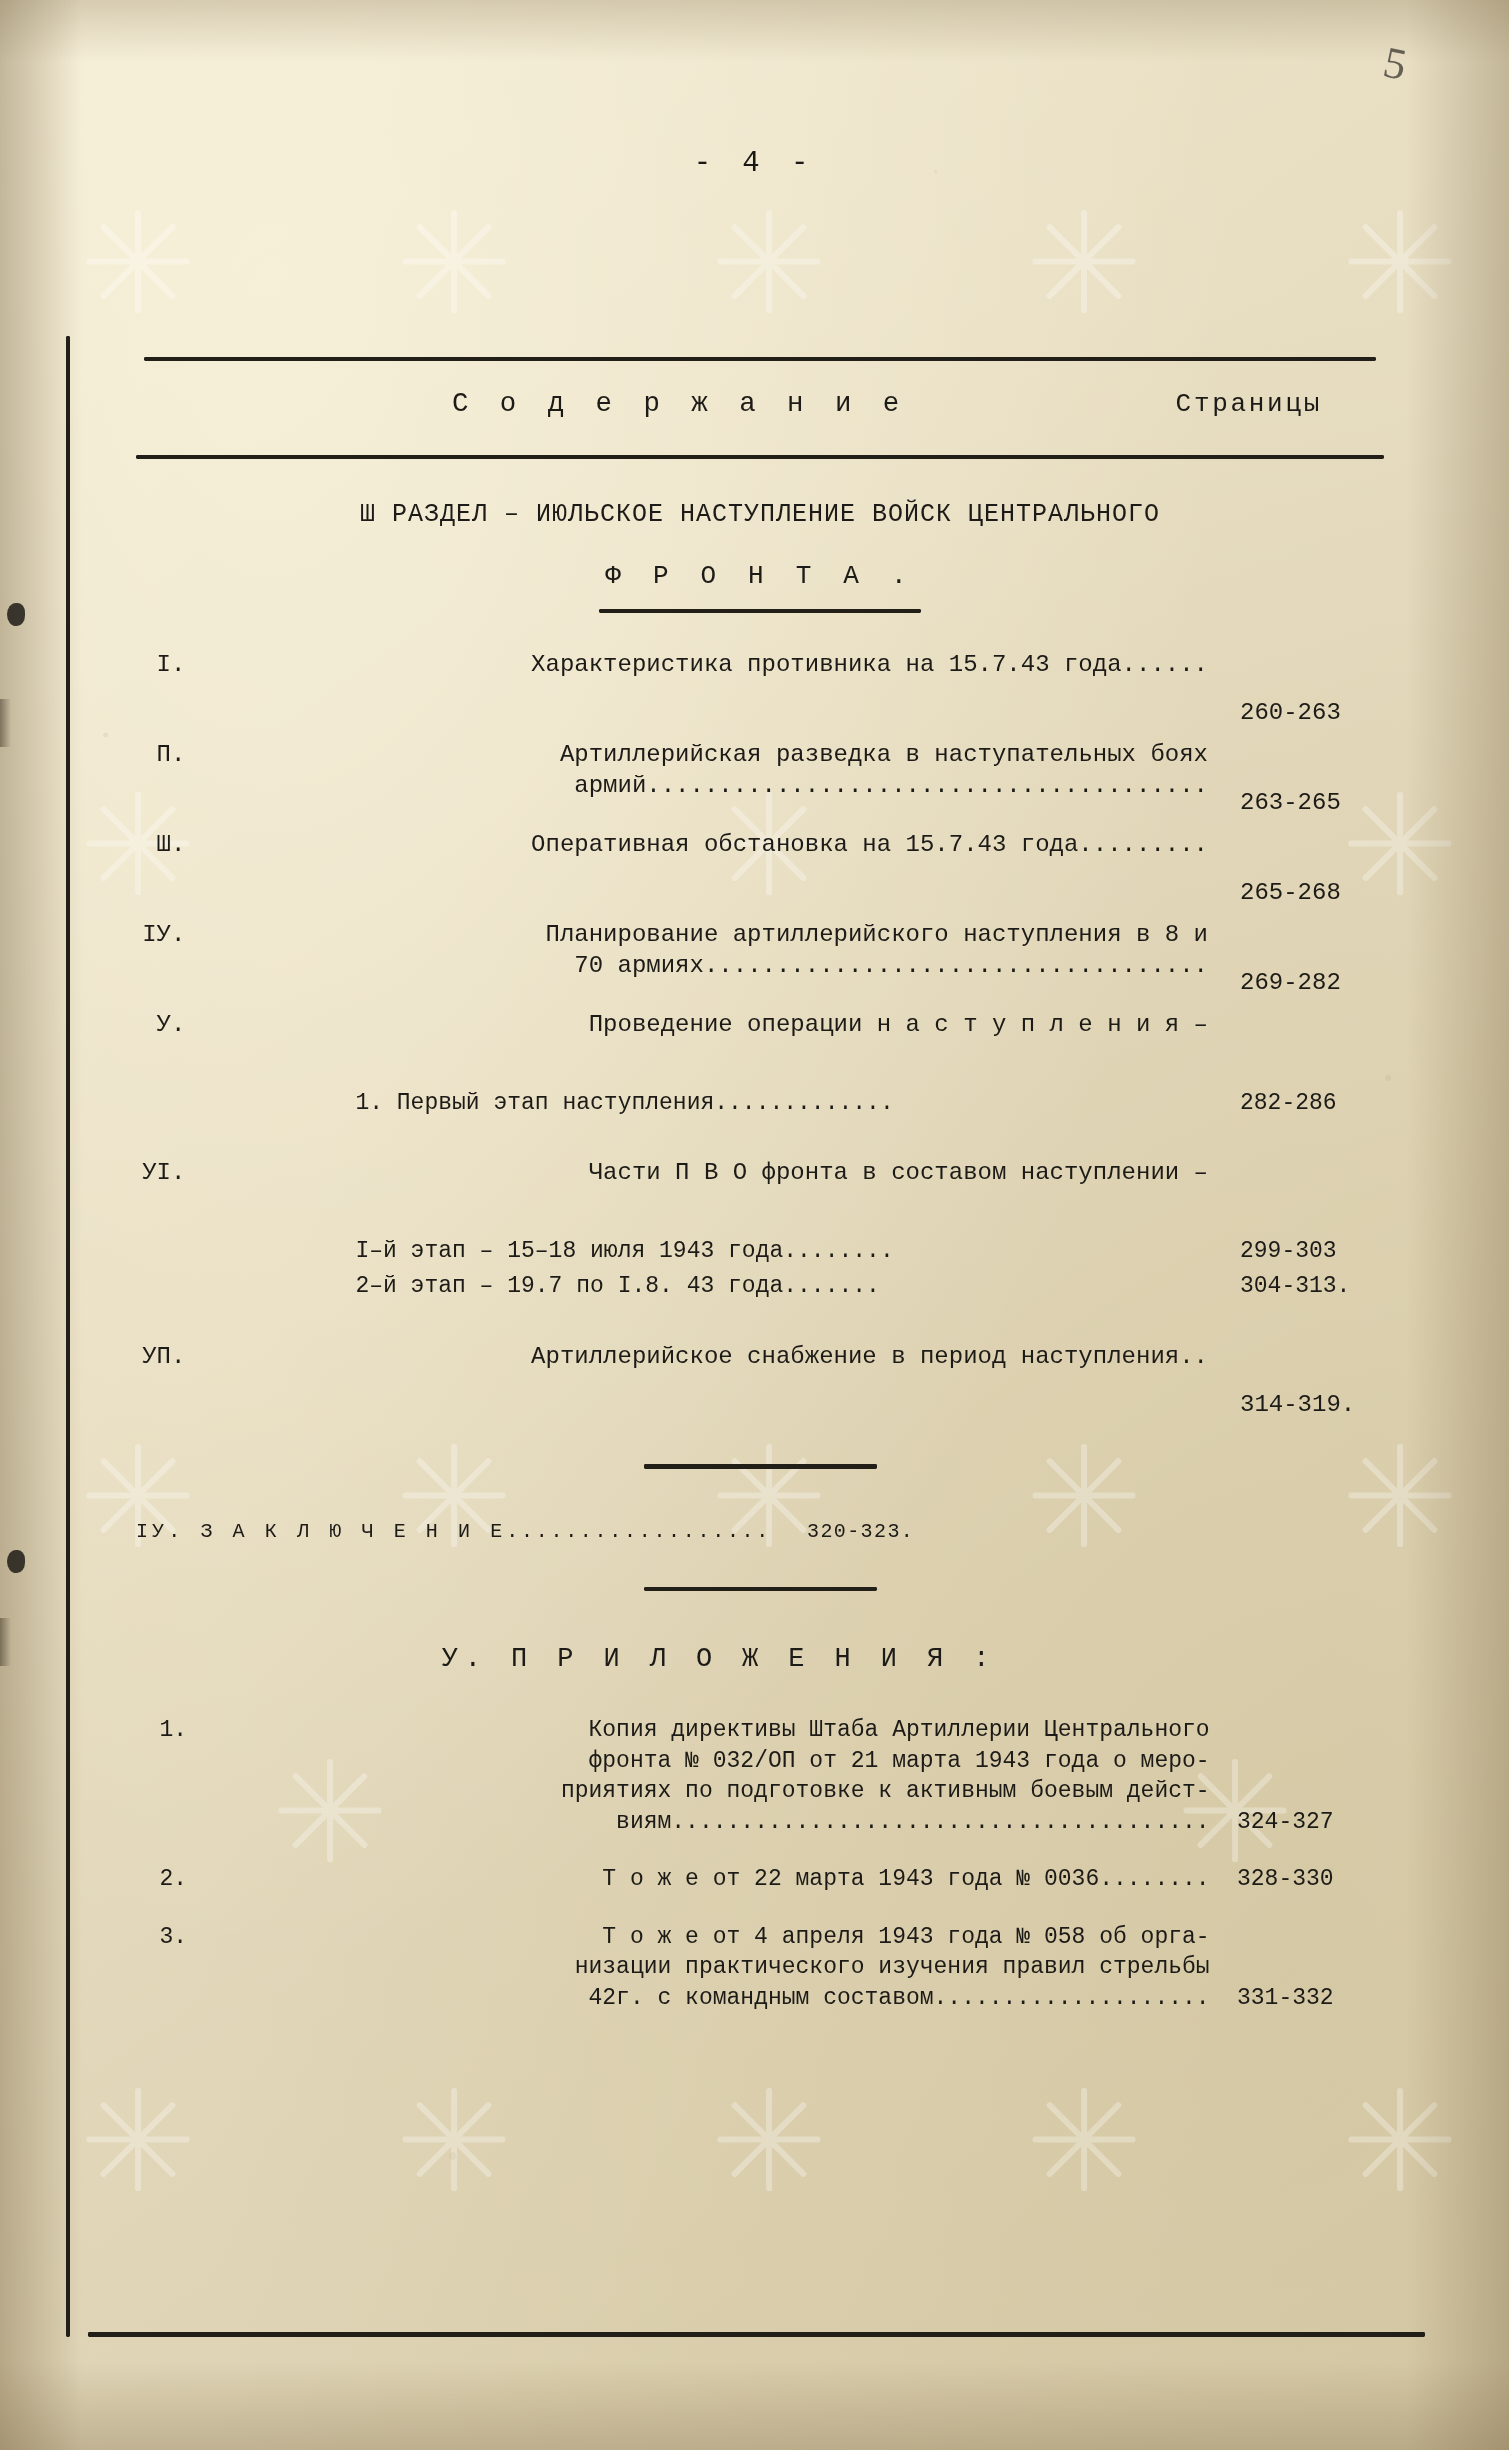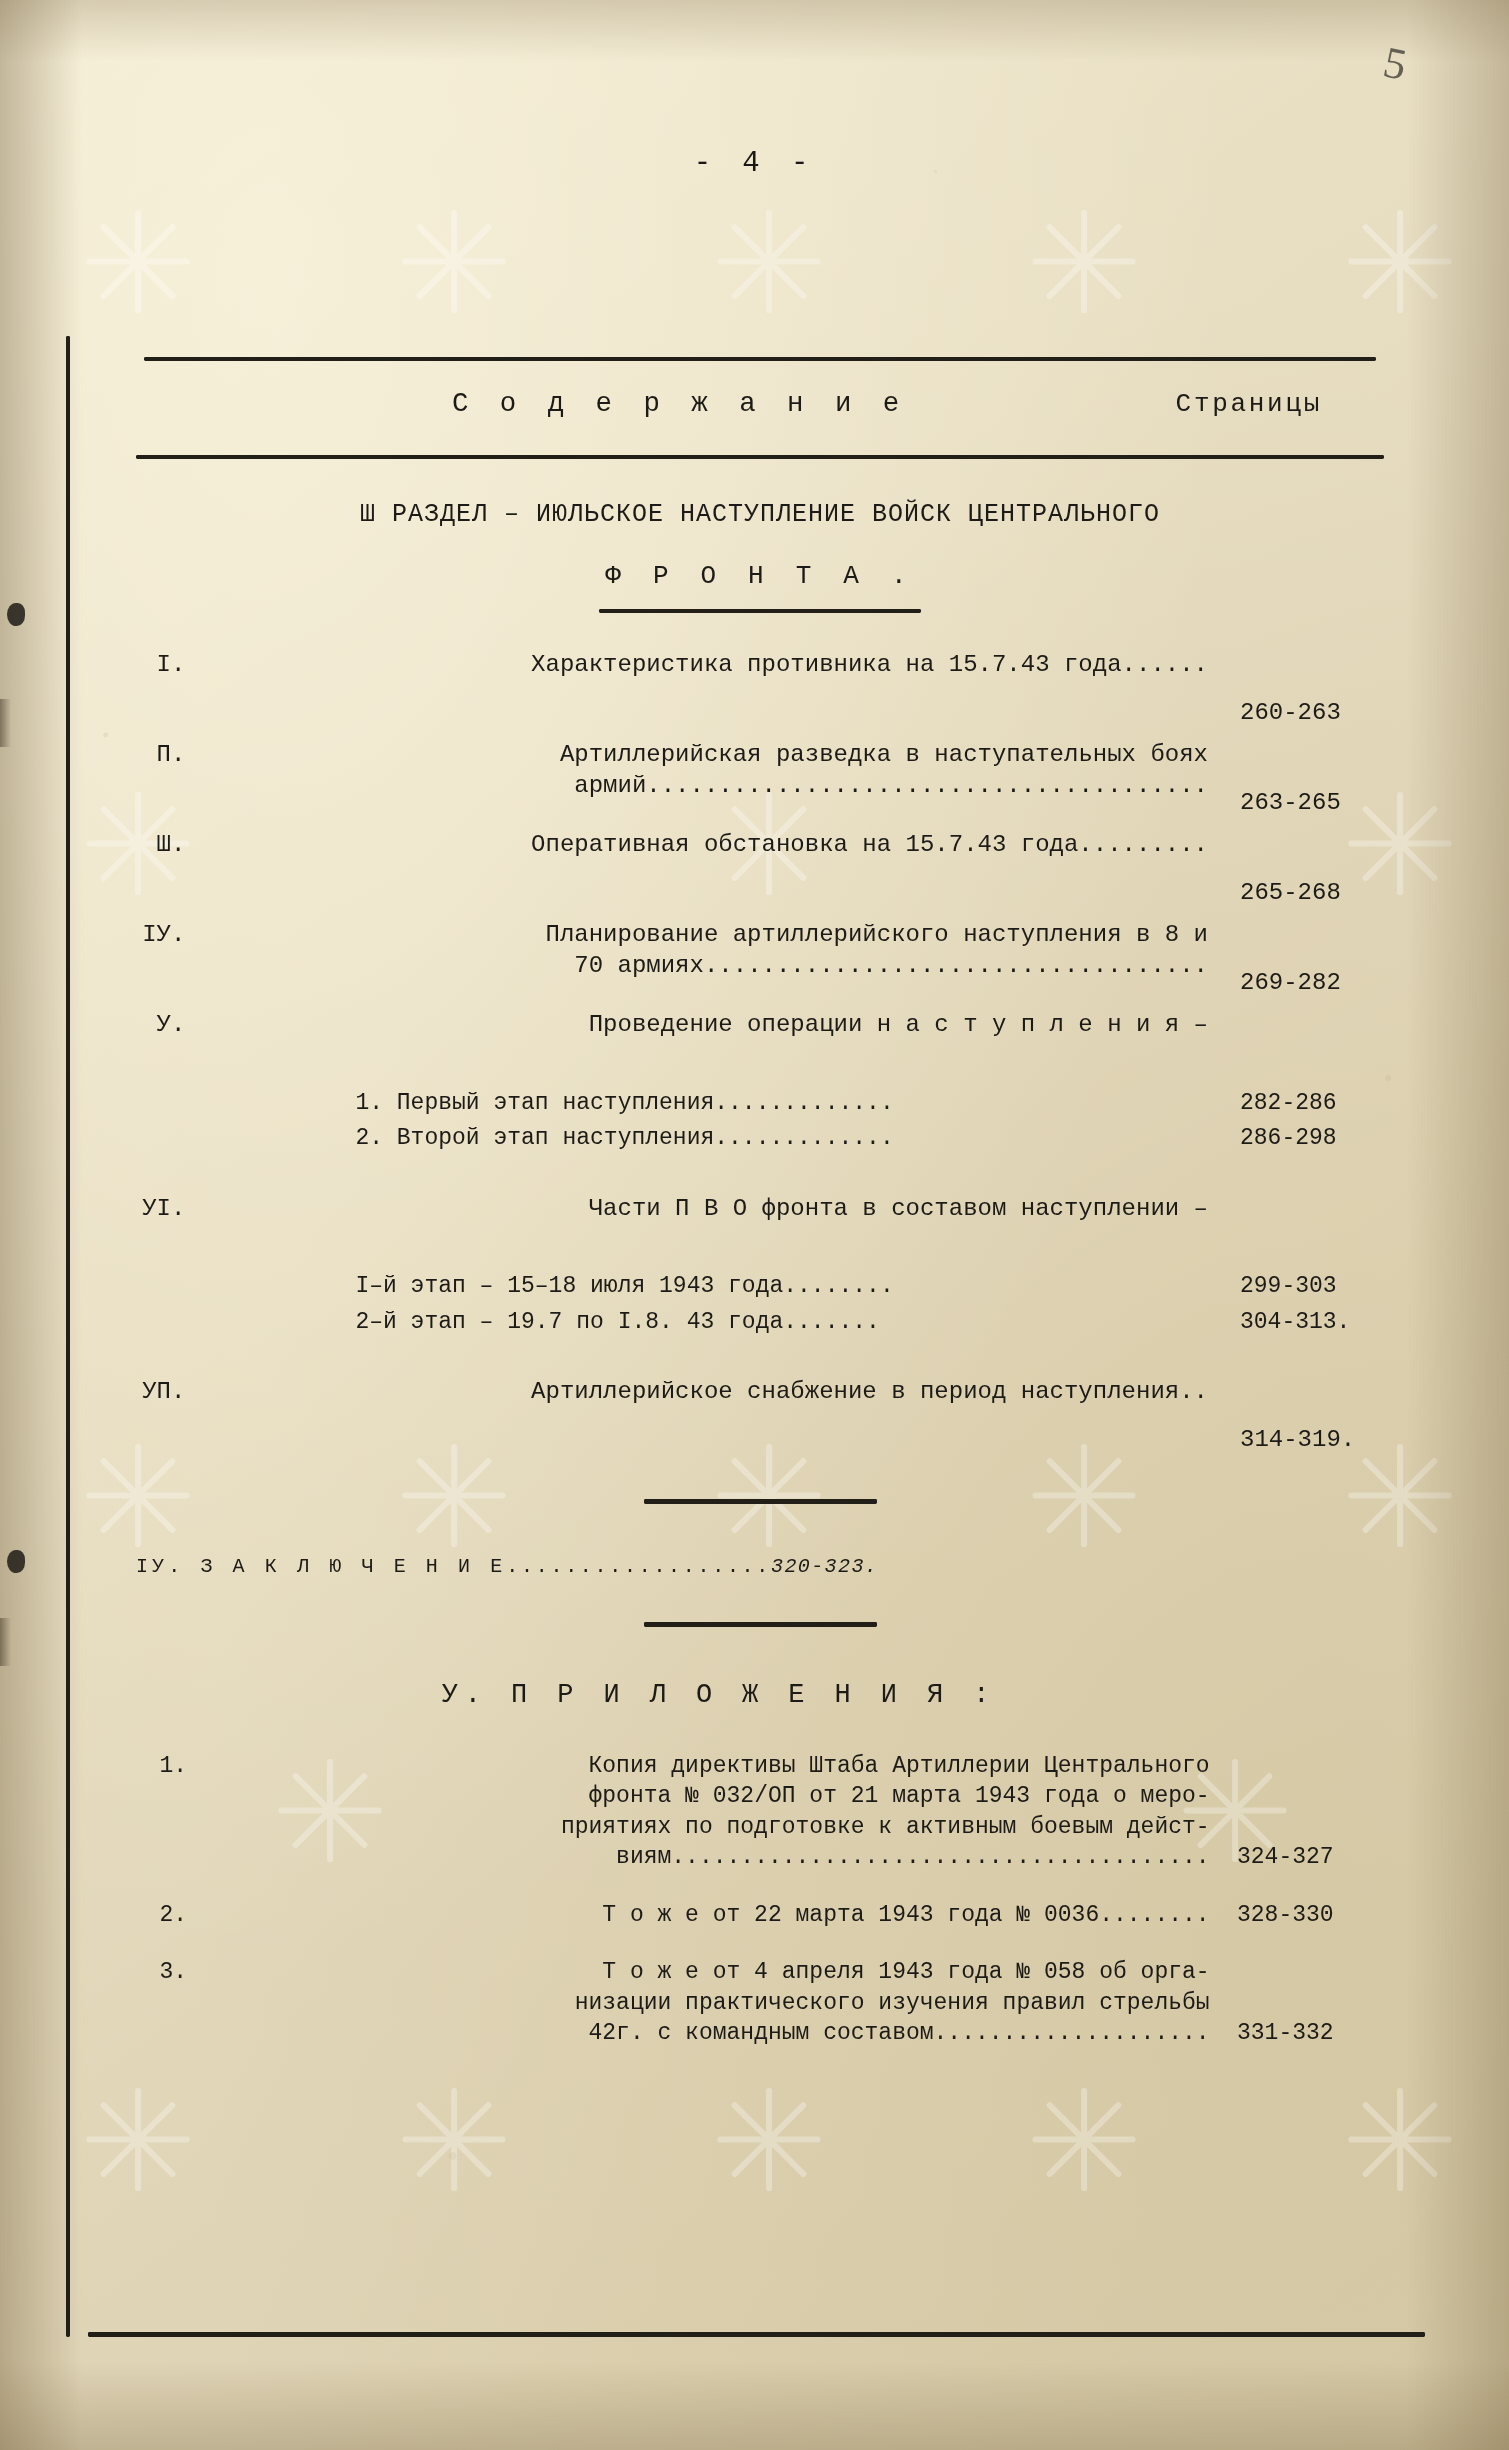--- a/index.html
+++ b/index.html
@@ -266,21 +266,21 @@
     display: flex;
     align-items: baseline;
     justify-content: flex-start;
     font-size: 20px;
     letter-spacing: 4.1px;
     margin: 51px 0 0 0;
     padding-left: 41px;
   }
   .concl .lbl { white-space: nowrap; }
   .concl .dots { letter-spacing: 2.7px; }
-  .concl .pages { letter-spacing: 1.4px; font-style: italic; }
+  .concl .pages { margin-left: 36px; letter-spacing: 1.4px; }
 
   .apps-title {
     text-align: center;
     font-size: 27px;
     letter-spacing: 6.9px;
     margin-top: 53px;
     padding-right: 82px;
   }
 
   .app-list { margin-top: 41px; padding-left: 41px; padding-right: 41px; }
@@ -484,24 +484,20 @@
         </div>
         <div class="pages"></div>
       </div>
 
       <div class="gap-sm"></div>
 
       <div class="sub-entry">
         <div class="sub-body">1. Первый этап наступления.............</div>
         <div class="pages">282-286</div>
       </div>
-      <div class="sub-entry">
-        <div class="sub-body">2. Второй этап наступления.............</div>
-        <div class="pages">286-298</div>
-      </div>
 
       <div class="gap-md"></div>
 
       <div class="entry">
         <div class="num">УI.</div>
         <div class="body">
           <span class="leader-line">Части  П В О  фронта в составом наступлении –</span>
         </div>
         <div class="pages"></div>
       </div>

